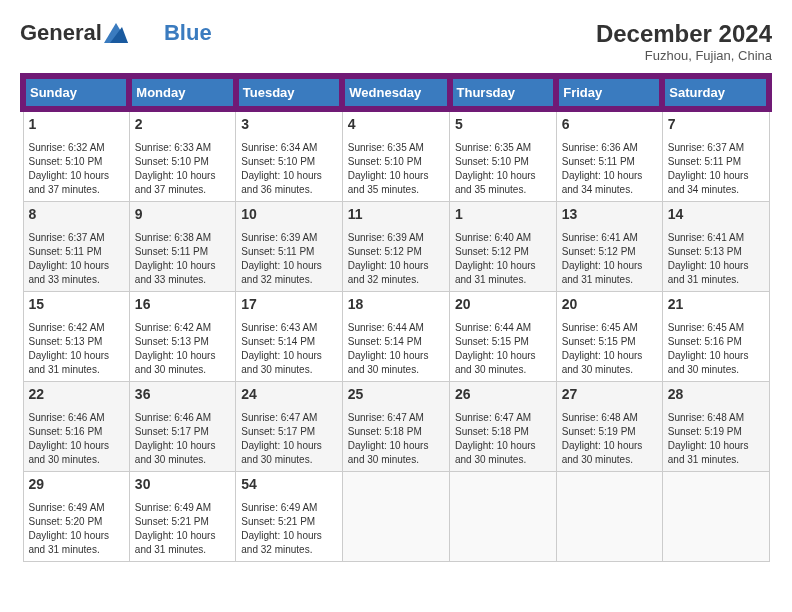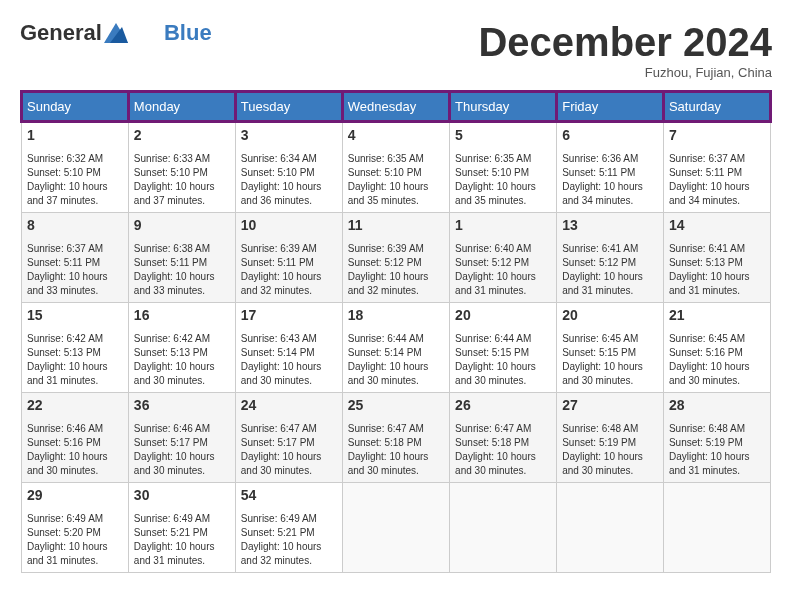--- a/index.html
+++ b/index.html
@@ -33,41 +33,41 @@
     .logo-icon {
       width: 24px;
       height: 20px;
       margin-left: 2px;
       margin-right: 2px;
     }
     .title-section {
       text-align: right;
     }
     .month-title {
-      font-size: 40px;
+      font-size: 24px;
       font-weight: bold;
       color: #333;
     }
     .subtitle {
       font-size: 13px;
       color: #555;
     }
     .calendar {
       width: 100%;
       border-collapse: collapse;
       font-size: 11px;
     }
     .calendar thead th {
       background-color: #3a7bbf;
       color: white;
       padding: 6px 4px;
       text-align: left;
       font-size: 13px;
-      font-weight: normal;
-      border: 3px solid #701a75;
+      font-weight: bold;
+      border: 6px solid #701a75;
     }
     .calendar tbody td {
       border: 1px solid #ccc;
       vertical-align: top;
       padding: 4px 5px;
       width: 108px;
       height: 90px;
       background: #fff;
       color: #333;
     }

